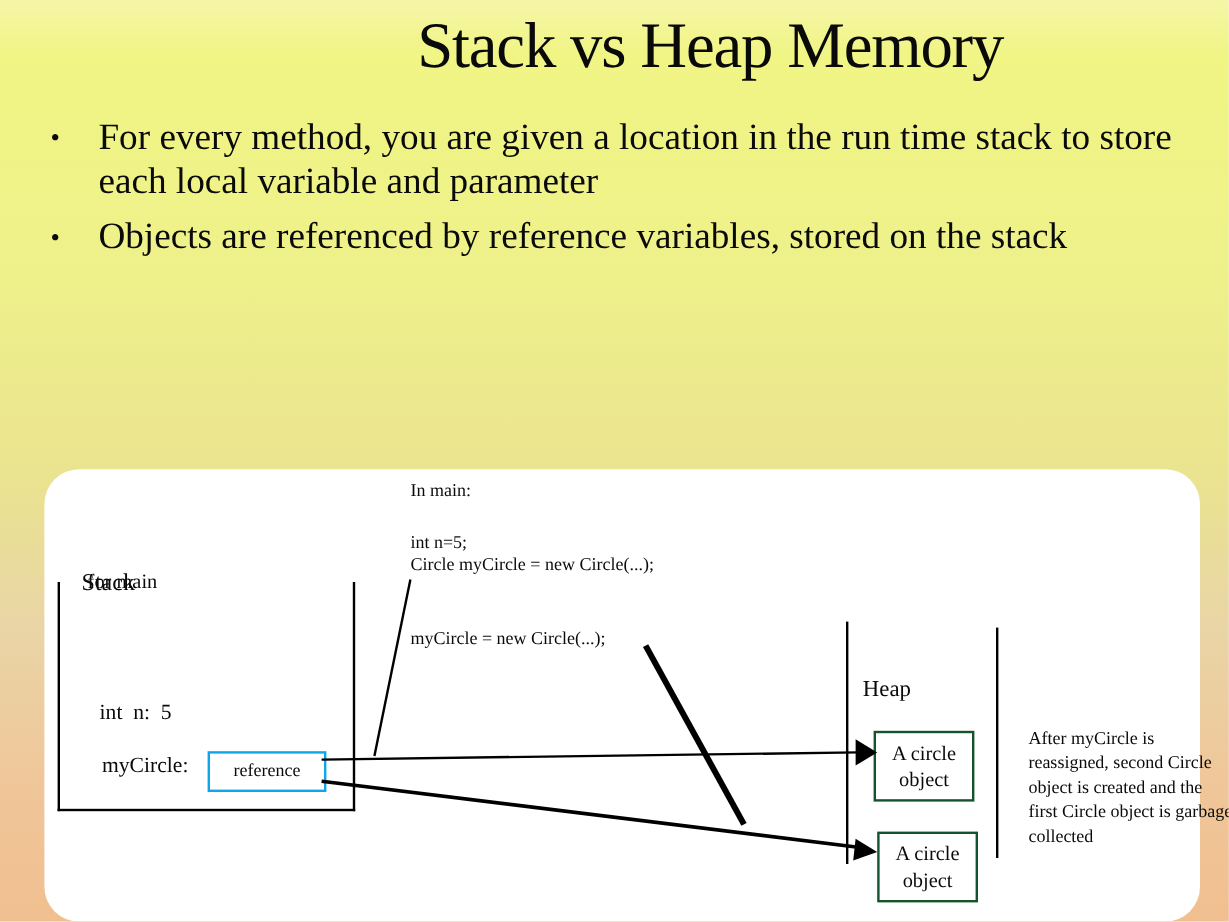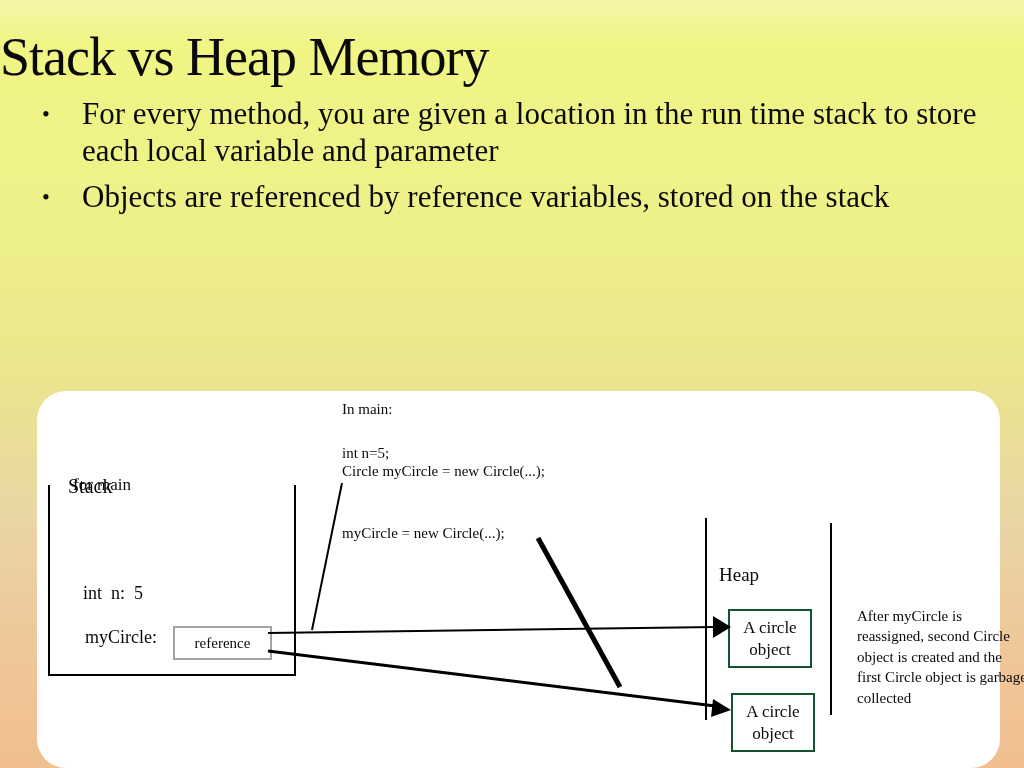--- a/index.html
+++ b/index.html
@@ -5,21 +5,21 @@
   html,body{margin:0;padding:0;}
   body{
     width:1024px;height:768px;overflow:hidden;position:relative;
     font-family:"Liberation Serif", serif;color:#0a0a0a;
     background:linear-gradient(180deg,
       #f6f5a8 0%, #f0f584 6%, #eef18a 30%, #eae390 52%,
       #e9d5a6 68%, #efc79a 84%, #f1bf90 100%);
   }
   
   .title{
-    position:absolute;left:0;top:28px;width:836px;text-align:left;
+    position:absolute;left:0;top:9px;width:836px;text-align:right;
     font-size:54px;line-height:1.1;letter-spacing:-1px;white-space:nowrap;
   }
   .bullets{
     position:absolute;left:30px;top:96px;width:970px;
     list-style:none;margin:0;padding:0;
     font-size:31px;line-height:1.185;
   }
   .bullets li{position:relative;padding-left:52px;margin:0 0 10px 0;}
   .bullets li::before{
     content:"•";position:absolute;left:12px;top:0px;font-size:0.72em;line-height:1.7;
@@ -38,21 +38,21 @@
   .code-assign{left:305px;top:134px;}
   .stack-label{left:31px;top:84px;font-size:20px;white-space:nowrap;text-align:right;}
   .stack-sublabel{font-size:17px;}
   .stack-bracket{
     left:11px;top:94px;width:244px;height:189px;
     border-left:2px solid #000;border-right:2px solid #000;border-bottom:2px solid #000;
   }
   .var-int{left:46px;top:192px;font-size:18px;white-space:pre;}
   .var-ref{left:48px;top:236px;font-size:18px;white-space:nowrap;}
   .ref-box{
-    left:136px;top:235px;width:95px;height:30px;border:2px solid #a3a3a3;
+    left:136px;top:235px;width:95px;height:30px;border:2px solid #0ea5e9;
     display:flex;align-items:center;justify-content:center;
     font-size:15px;background:#fff;
   }
   .heap-line-left{left:668px;top:127px;width:2px;height:202px;background:#000;}
   .heap-line-right{left:793px;top:132px;width:2px;height:192px;background:#000;}
   .heap-label{left:682px;top:137px;font-size:19px;margin-top:36px;}
   .obj-box{
     width:80px;height:55px;border:2px solid #14532d;background:#fff;
     display:flex;align-items:center;justify-content:center;text-align:center;
     font-size:17px;line-height:1.25;white-space:pre-line;

